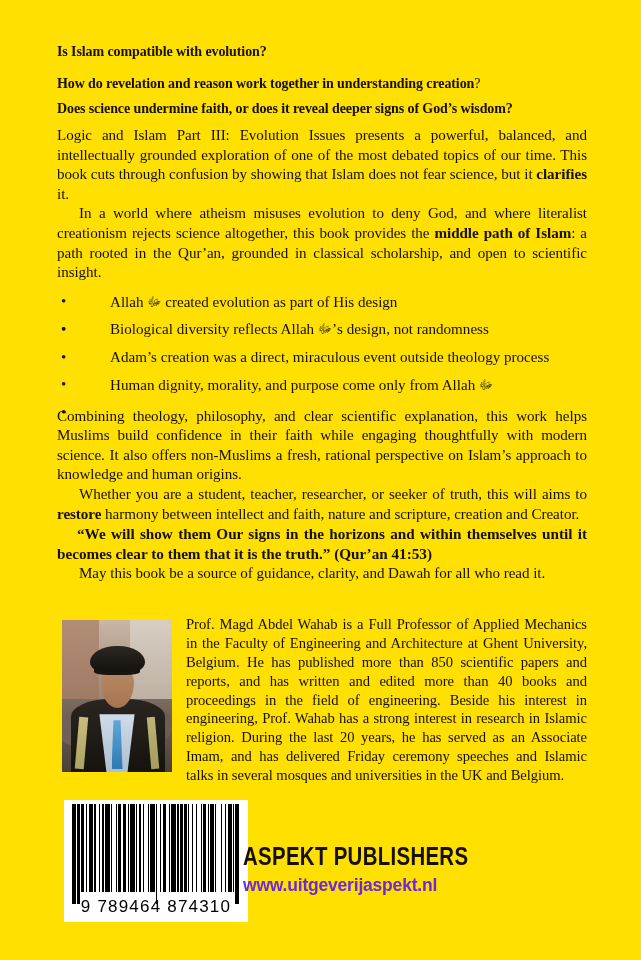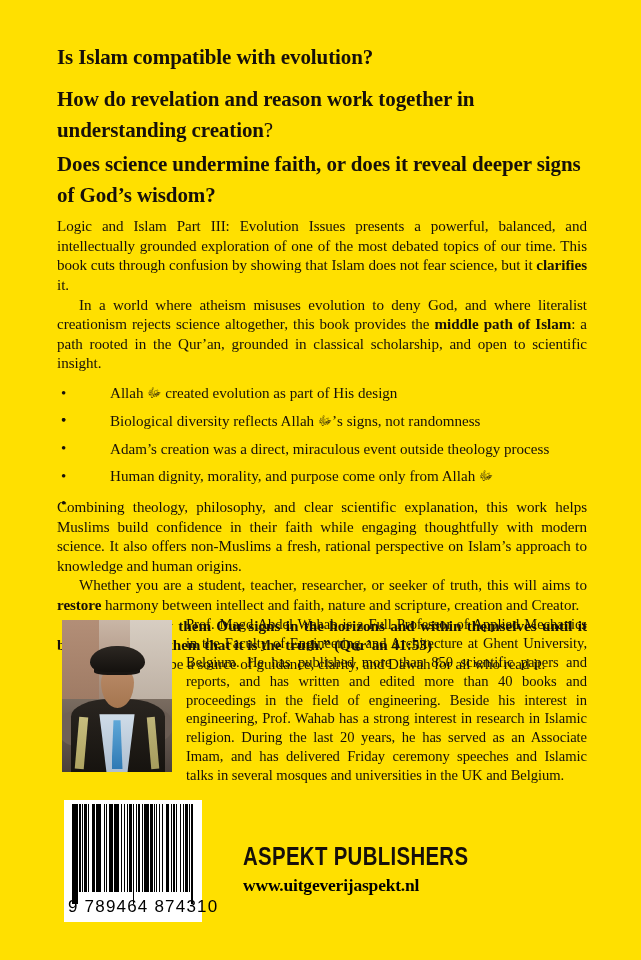--- a/index.html
+++ b/index.html
@@ -26,21 +26,21 @@
   .content {
     position: absolute;
     left: 57px;
     top: 42px;
     width: 530px;
   }
 
   
   .q-line {
     font-weight: bold;
-    font-size: 21px;
+    font-size: 14px;
     line-height: 1.45;
     letter-spacing: -0.1px;
     margin: 0 0 7px 0;
     color: #17100a;
   }
   .q-line.q3 {
     margin-top: 12px;
     margin-bottom: 4px;
   }
   .q-line .light-mark {
@@ -215,21 +215,21 @@
     position: absolute;
     left: 0;
     top: 795px;
     width: 641px;
     height: 165px;
   }
   .barcode-box {
     position: absolute;
     left: 64px;
     top: 5px;
-    width: 138px;
+    width: 184px;
     height: 122px;
     background: #ffffff;
     padding: 0;
     box-sizing: border-box;
   }
   .barcode-bars {
     position: absolute;
     left: 8px;
     top: 4px;
     right: 8px;
@@ -268,24 +268,24 @@
     font-weight: bold;
     font-size: 25.5px;
     letter-spacing: 0.4px;
     color: #17100a;
     transform: scaleX(0.80);
     transform-origin: left center;
     white-space: nowrap;
     line-height: 1.05;
   }
   .publisher-url {
-    font-family: Liberation Serif, serif;
+    font-family: Liberation Sans, sans-serif;
     font-weight: bold;
     font-size: 17.5px;
-    color: #000000;
+    color: #6d28d9;
     margin-top: 5px;
     letter-spacing: -0.2px;
     white-space: nowrap;
   }
 </style>
 </head>
 <body>
 
 <div class="cover">
 
@@ -300,21 +300,21 @@
     <p class="para indent"><span>In a world where atheism misuses evolution to deny God, and where literalist creationism rejects science altogether, this book provides the </span><b>middle path of Islam</b><span>: a path rooted in the Qur’an, grounded in classical scholarship, and open to scientific insight.</span></p>
 
     <div class="gap-sm"></div>
 
 
     <ul class="demo-list">
       <li><span class="bullet-dot">•</span><span>Allah </span><span class="honorific">ﷻ</span><span> created evolution as part of His design</span></li>
 
       <li><span class="bullet-dot">•</span></li>
 
-      <li><span class="bullet-dot">•</span><span>Biological diversity reflects Allah </span><span class="honorific">ﷻ</span><span>’s signs, not randomness</span></li>
+      <li><span class="bullet-dot">•</span><span>Biological diversity reflects Allah </span><span class="honorific">ﷻ</span><span>’s design, not randomness</span></li>
 
       <li><span class="bullet-dot">•</span><span>Adam’s creation was a direct, miraculous event outside theology process</span></li>
 
       <li><span class="bullet-dot">•</span><span>Human dignity, morality, and purpose come only from Allah </span><span class="honorific">ﷻ</span></li>
 
       <li><span class="bullet-dot">•</span></li>
     </ul>
 
     <div class="gap-xs"></div>
 

